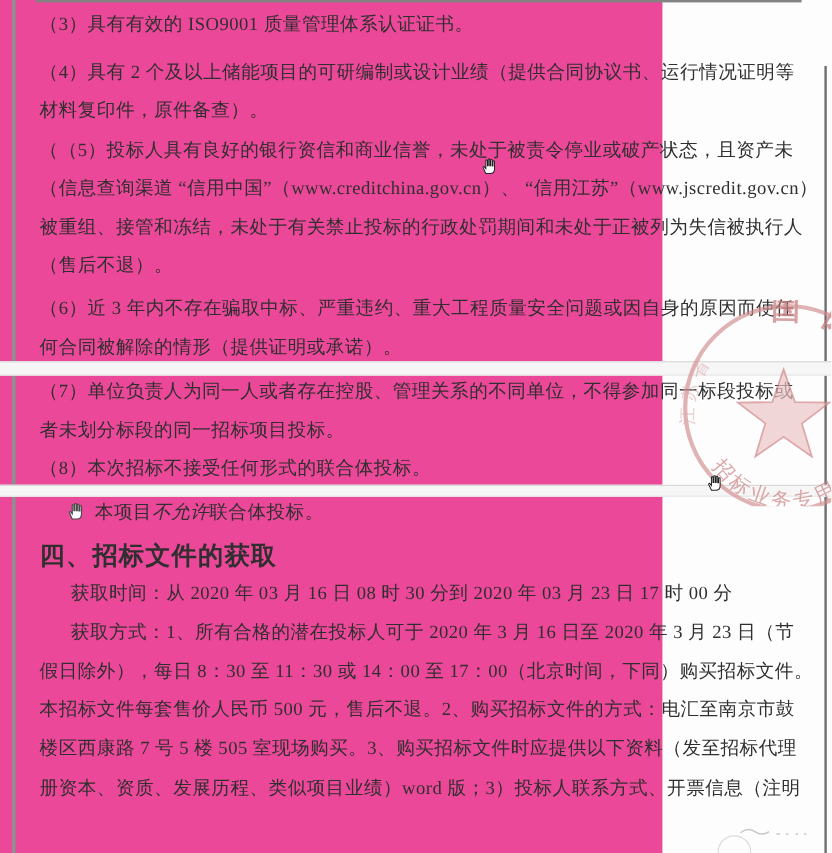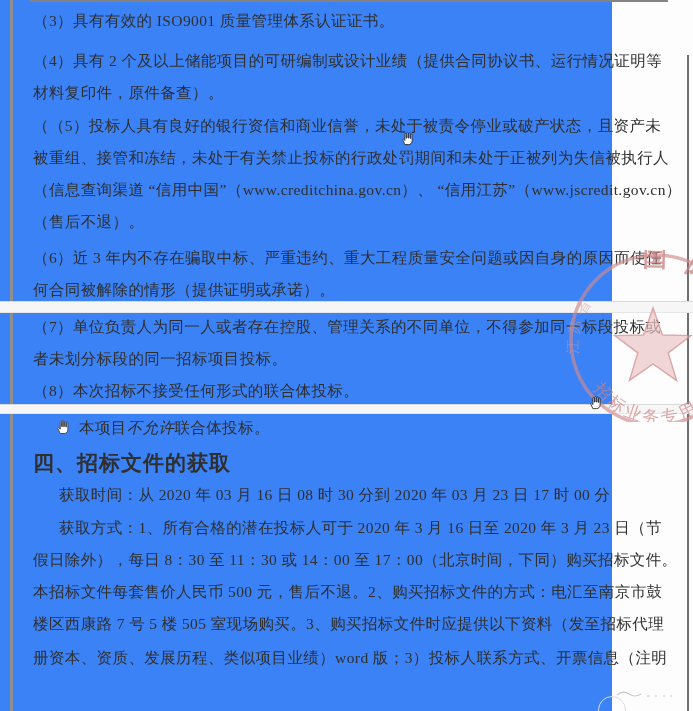--- a/index.html
+++ b/index.html
@@ -3,21 +3,21 @@
 <meta charset="utf-8">
 <style>
   html,body{margin:0;padding:0;}
   body{
     width:693px;height:711px;position:relative;overflow:hidden;
     background:#ffffff;
     font-family:"Liberation Serif","DejaVu Serif",serif;
     color:#2f2f2f;
   }
   .page{position:absolute;inset:0;width:693px;height:711px;overflow:hidden;background:#fdfdfd;}
-  .strip{position:absolute;left:0;width:612px;background:#3b82f6;overflow:visible;}
+  .strip{position:absolute;left:0;width:552px;background:#ec4899;overflow:visible;}
   #strip1{top:0;height:301px;}
   #strip2{top:311px;height:93px;}
   #strip3{top:412px;height:299px;}
   .gap{position:absolute;left:0;width:693px;background:#f6f6f6;border-top:1px solid #d9d9d9;border-bottom:1px solid #e6e6e6;z-index:5;}
   #gap1{top:301px;height:10px;}
   #gap2{top:404px;height:8px;}
   .edge-left{position:absolute;left:10px;top:0;bottom:0;width:3px;background:#8f8f8f;}
   .edge-top{position:absolute;left:30px;top:0;width:638px;height:2px;background:#838383;}
   .edge-right{position:absolute;left:687px;top:55px;height:656px;width:2px;background:#6f6f6f;z-index:4;}
   .txt{
@@ -47,22 +47,22 @@
 
 <div class="page">
 
   <div class="strip" id="strip1">
     <div class="edge-top"></div>
     <div class="edge-left"></div>
     <div class="txt" style="margin-top:5px">（3）具有有效的 ISO9001 质量管理体系认证证书。</div>
     <div class="txt" style="margin-top:8px">（4）具有 2 个及以上储能项目的可研编制或设计业绩（提供合同协议书、运行情况证明等</div>
     <div class="txt">材料复印件，原件备查）。</div>
     <div class="txt" style="margin-top:1px">（（5）投标人具有良好的银行资信和商业信誉，未处于被责令停业或破产状态，且资产未</div>
+    <div class="txt">（信息查询渠道 “信用中国”（www.creditchina.gov.cn）、 “信用江苏”（www.jscredit.gov.cn）</div>
     <div class="txt">被重组、接管和冻结，未处于有关禁止投标的行政处罚期间和未处于正被列为失信被执行人</div>
-    <div class="txt">（信息查询渠道 “信用中国”（www.creditchina.gov.cn）、 “信用江苏”（www.jscredit.gov.cn）</div>
     <div class="txt">（售后不退）。</div>
     <div class="txt" style="margin-top:4px">（6）近 3 年内不存在骗取中标、严重违约、重大工程质量安全问题或因自身的原因而使任</div>
     <div class="txt">何合同被解除的情形（提供证明或承诺）。</div>
   </div>
 
   <div class="gap" id="gap1"></div>
 
   <div class="strip" id="strip2">
     <div class="edge-left"></div>
     <div class="txt">（7）单位负责人为同一人或者存在控股、管理关系的不同单位，不得参加同一标段投标或</div>

